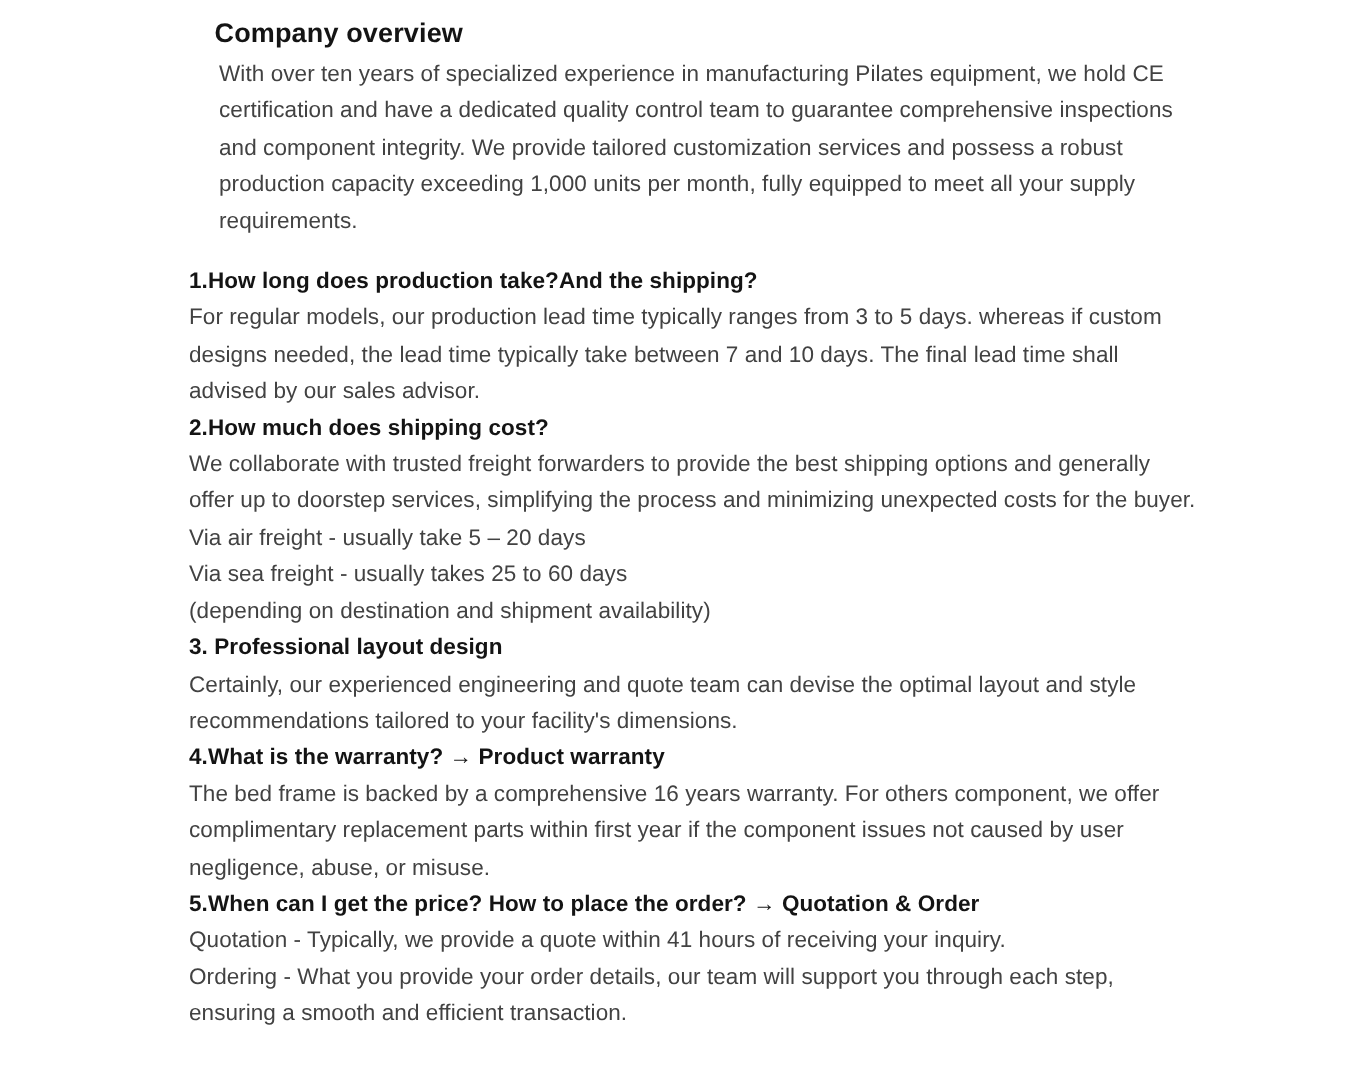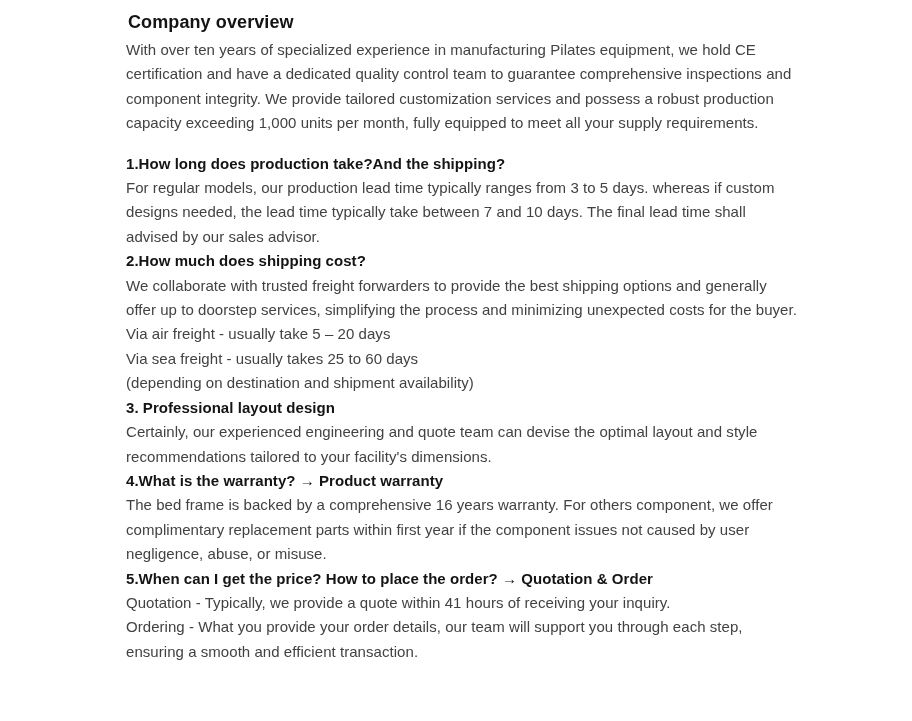--- a/index.html
+++ b/index.html
@@ -16,39 +16,40 @@
     margin-left: 126px;
     padding-top: 9px;
     font-family: "Liberation Sans", "DejaVu Sans", sans-serif;
     -webkit-font-smoothing: antialiased;
   }
   .title {
     font-size: 18px;
     line-height: 26px;
     font-weight: 700;
     color: #141414;
-    margin: 0 0 3px 2px;
+    margin: 0 0 3px 17px;
     letter-spacing: 0.1px;
   }
   .body-text, .q-heading {
     font-size: 15px;
     line-height: 24.4px;
     margin: 0;
     letter-spacing: 0.05px;
   }
   .body-text {
     color: #424242;
     font-weight: 400;
   }
   .q-heading {
     color: #141414;
     font-weight: 700;
   }
   .intro {
     margin-bottom: 16px;
+    margin-left: 20px;
   }
 </style>
 </head>
 <body>
 
 <div class="page">
 
   <h2 class="title">Company overview</h2>
 
   <p class="body-text intro">With over ten years of specialized experience in manufacturing Pilates equipment, we hold CE certification and have a dedicated quality control team to guarantee comprehensive inspections and component integrity. We provide tailored customization services and possess a robust production capacity exceeding 1,000 units per month, fully equipped to meet all your supply requirements.</p>

